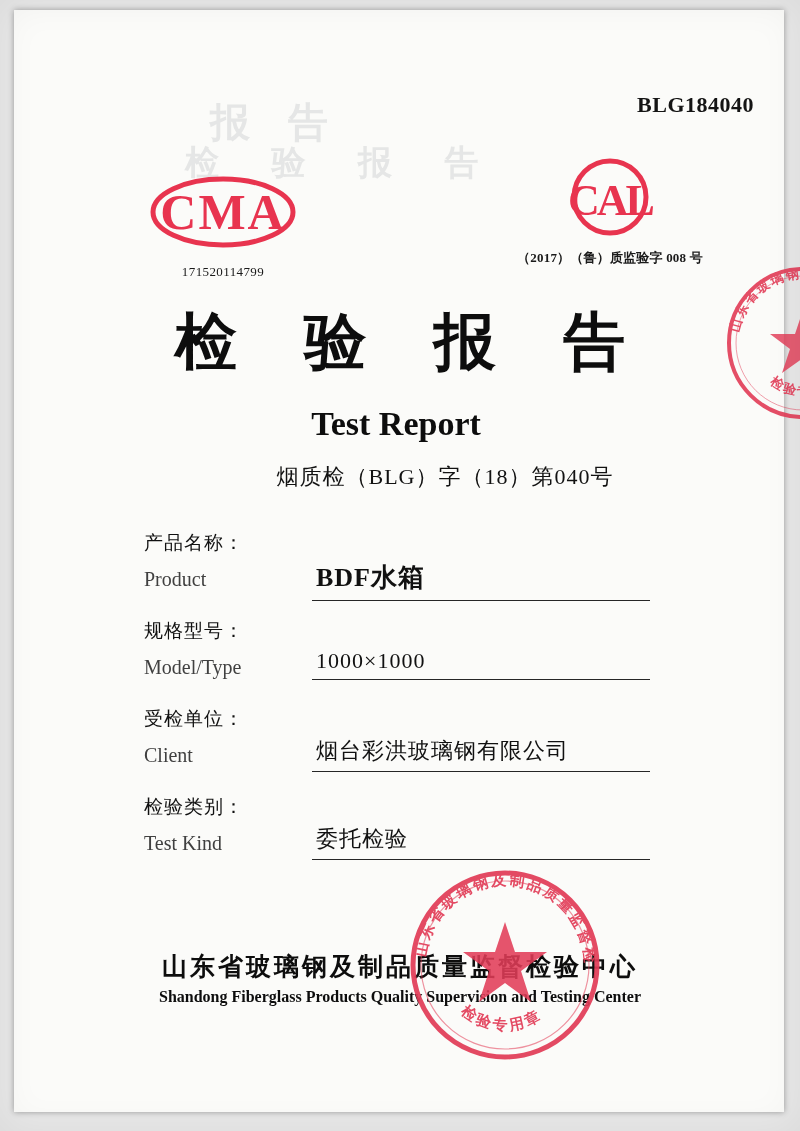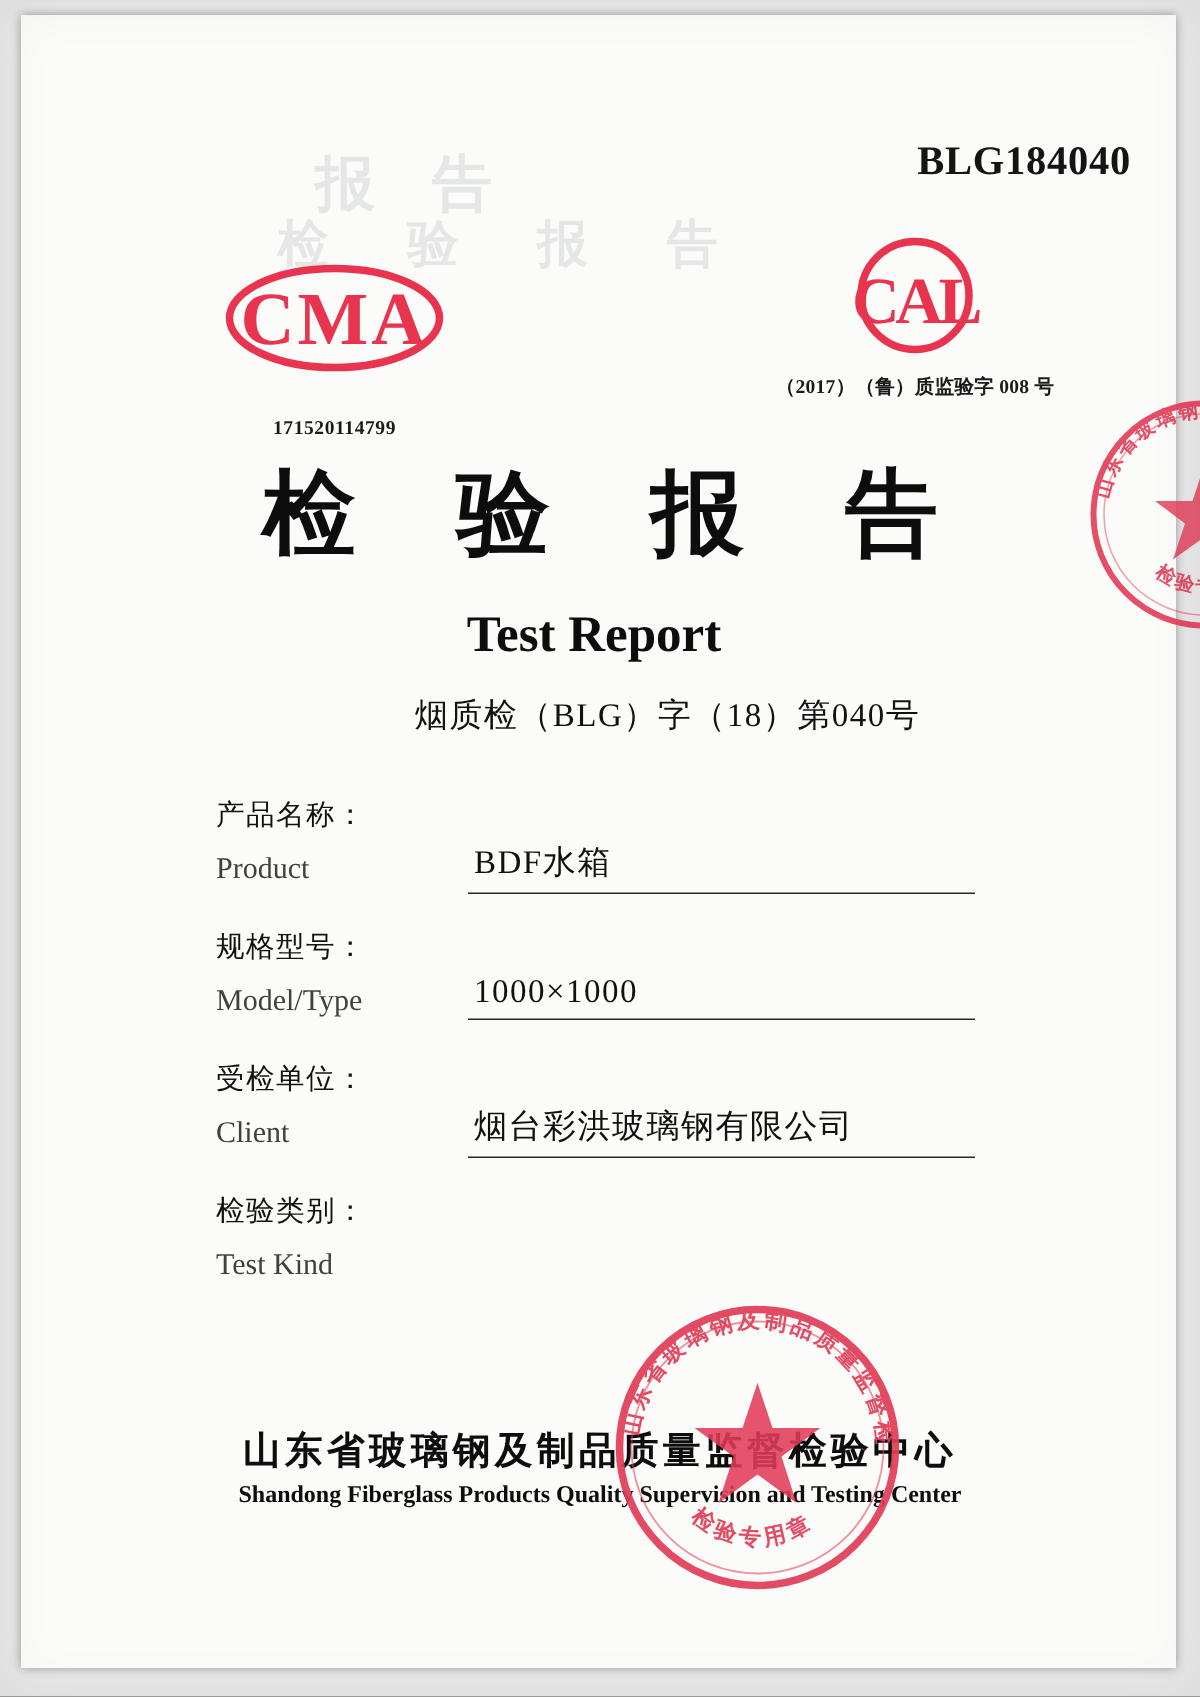--- a/index.html
+++ b/index.html
@@ -36,38 +36,38 @@
     pointer-events: none;
   }
   .ghost-a { left: 210px; top: 95px; font-size: 40px; }
   .ghost-b { left: 185px; top: 140px; font-size: 34px; letter-spacing: 22px;}
 
   
   .report-no {
     position: absolute;
     right: 46px;
     top: 92px;
-    font-size: 27px;
+    font-size: 22px;
     font-weight: bold;
     letter-spacing: 0.5px;
     color: #141414;
   }
 
   
   .cma-wrap {
     position: absolute;
     left: 148px;
     top: 172px;
     width: 150px;
     text-align: center;
   }
   .cma-code {
-    margin-top: 20px;
+    margin-top: 8px;
     font-size: 13px;
-    font-weight: bold;
+    font-weight: normal;
     color: #1a1a1a;
     letter-spacing: 0.4px;
   }
   
   .cal-wrap {
     position: absolute;
     left: 500px;
     top: 157px;
     width: 220px;
     text-align: center;
@@ -145,21 +145,21 @@
     left: 168px;
     top: 30px;
     width: 330px;
     border-bottom: 1.6px solid #262626;
     padding: 0 4px 5px 4px;
     font-size: 22px;
     color: #111;
     min-height: 26px;
     letter-spacing: 1px;
   }
-  .val.big { font-size: 22px; font-weight: normal; }
+  .val.big { font-size: 26px; font-weight: bold; }
 
   
   .inst-cn {
     position: absolute;
     left: 0;
     top: 950px;
     width: 800px;
     text-align: center;
     font-size: 25px;
     font-weight: bold;
@@ -251,20 +251,21 @@
 
     <div class="field-row">
       <div class="lbl-cn">受检单位：</div>
       <div class="lbl-en">Client</div>
       <div class="val">烟台彩洪玻璃钢有限公司</div>
     </div>
 
     <div class="field-row">
       <div class="lbl-cn">检验类别：</div>
       <div class="lbl-en">Test Kind</div>
+      <div class="val">委托检验</div>
     </div>
 
   </div>
 
   <div class="inst-cn">山东省玻璃钢及制品质量监督检验中心</div>
   <div class="inst-en">Shandong Fiberglass Products Quality Supervision and Testing Center</div>
 
   <svg class="stamp stamp-center" viewBox="0 0 210 210">
     <defs>
       <path id="arcTop" d="M 25 105 A 80 80 0 0 1 185 105"></path>

